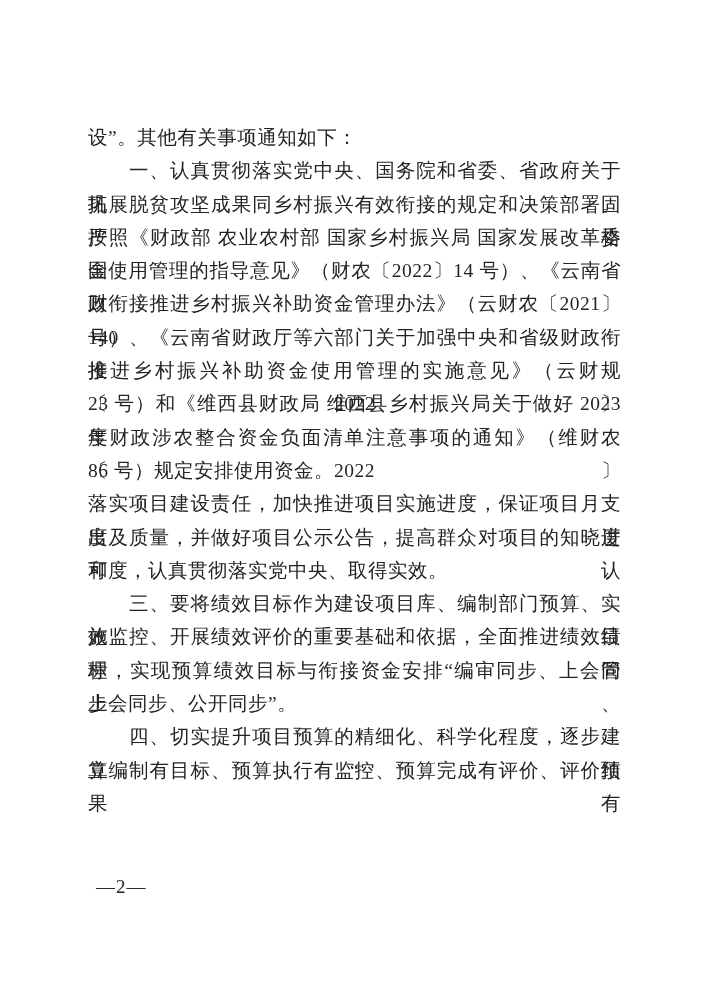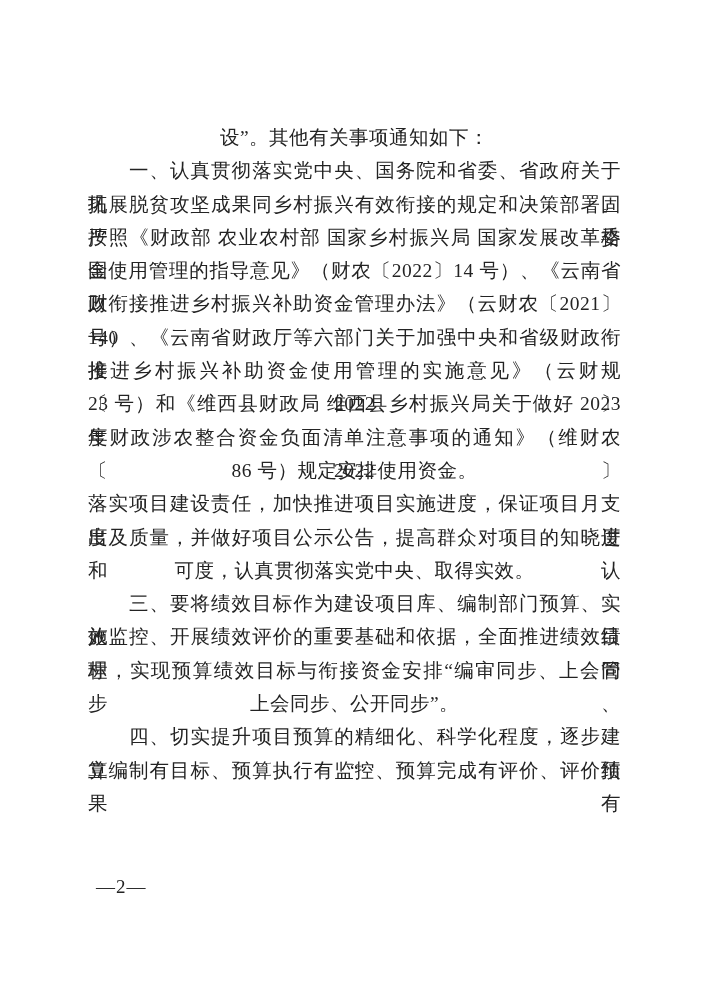--- a/index.html
+++ b/index.html
@@ -20,21 +20,21 @@
     position: absolute;
     left: 88px;
     top: 121px;
     width: 533px;
   }
   .line {
     font-size: 19.5px;
     line-height: 33.3px;
     height: 33.3px;
     white-space: normal;
-    text-align: center;
+    text-align: left;
     letter-spacing: 0.5px;
   }
   .line.j {
     text-align: justify;
     text-align-last: justify;
     text-justify: inter-character;
   }
   .line.ind {
     text-indent: 41px;
   }

